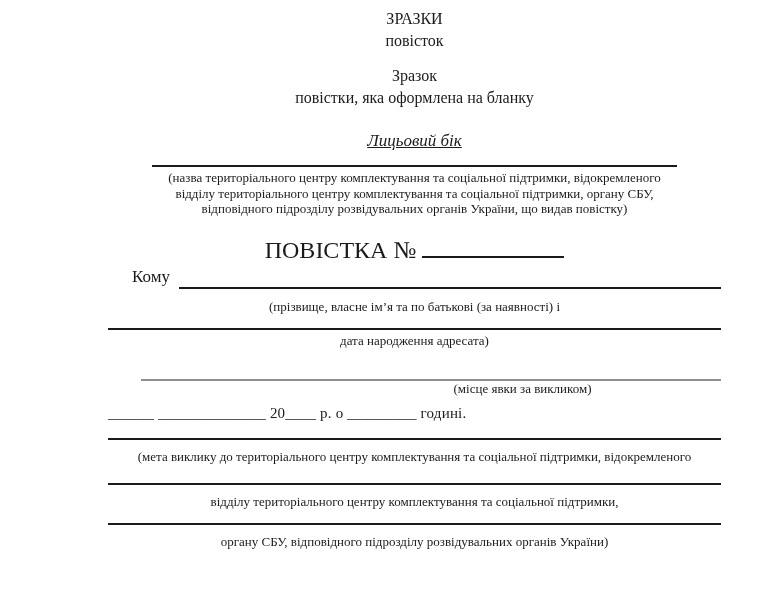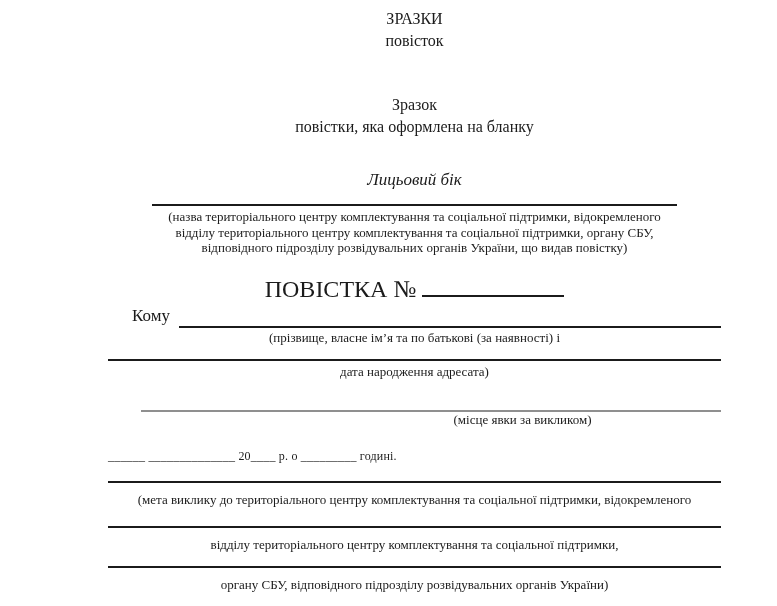--- a/index.html
+++ b/index.html
@@ -17,22 +17,22 @@
   .content {
     box-sizing: border-box;
     width: 100%;
     height: 100%;
     padding: 8px 56px 0 108px; 
   }
   .c { text-align: center; }
   .t16 { font-size: 16px; line-height: 22px; }
   .cap { font-size: 13px; line-height: 15.5px; text-align: center; }
   .italic { font-style: italic; font-size: 17px; }
-  .mt26 { margin-top: 42px; }
-  .mt24 { margin-top: 32px; }
+  .mt26 { margin-top: 13px; }
+  .mt24 { margin-top: 22px; text-decoration: underline; }
 
   .rule {
     border-top: 2px solid #1b1b1b;
     height: 0;
   }
   .rule-issuer { width: 525px; margin: 14px auto 3px auto; }
   .rule-full { margin-top: 14px; }
   .mt3 { margin-top: 3px; }
 
   .povistka-row {
@@ -59,25 +59,25 @@
   .fill-row .label { white-space: nowrap; }
   .fill-row .blank-grow {
     flex: 1;
     border-bottom: 2px solid #1b1b1b;
     height: 20px;
     margin-left: 9px;
   }
   .row-komu { margin-top: 2px; }
   .row-appear { margin-top: 10px; }
   .row-appear .blank-grow { border-bottom: 2.5px solid #8f8f8f; }
-  .name-caption { margin-top: 2px; }
+  .name-caption { margin-top: 10px; }
   .place-caption { padding-left: 216px; }
   .date-row {
-    margin-top: 16px;
-    font-size: 12px;
+    margin-top: 4px;
+    font-size: 15px;
     line-height: 26px;
     white-space: nowrap;
     letter-spacing: 0.2px;
   }
   .bottom-group .rule { margin-top: 18px; }
   .bottom-group.first .rule { margin-top: 12px; }
   .bottom-group.third .rule { margin-top: 14px; }
   .bottom-group .cap { margin-top: 9px; }
 </style>
 </head>

